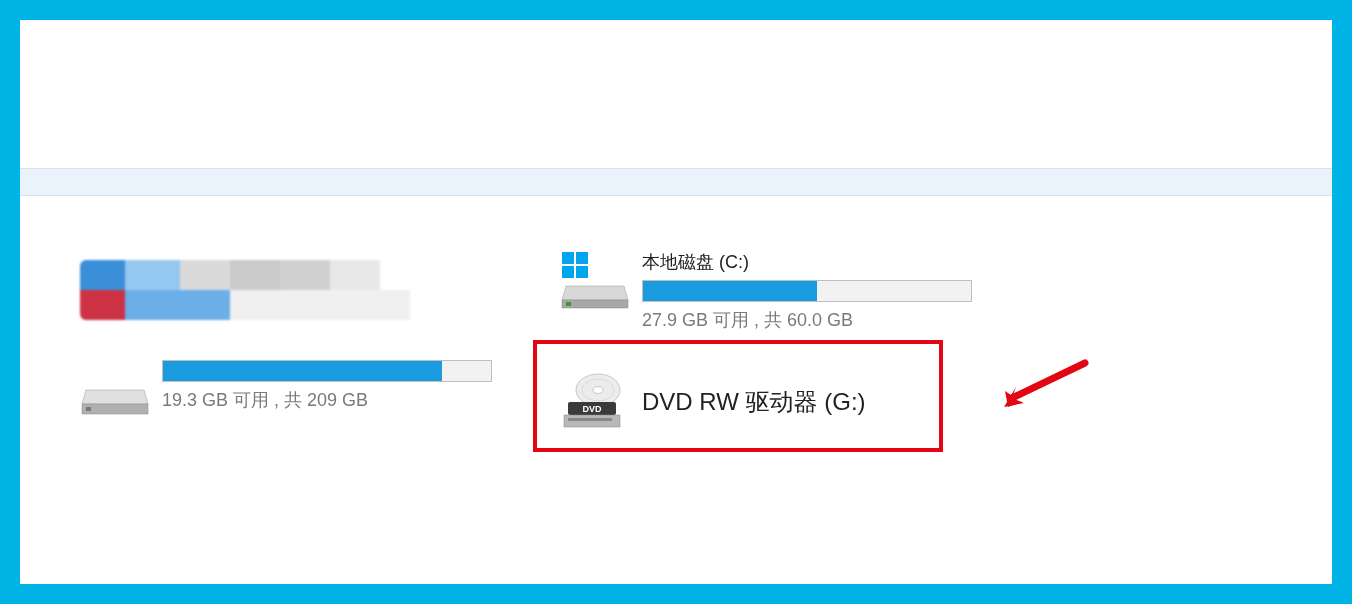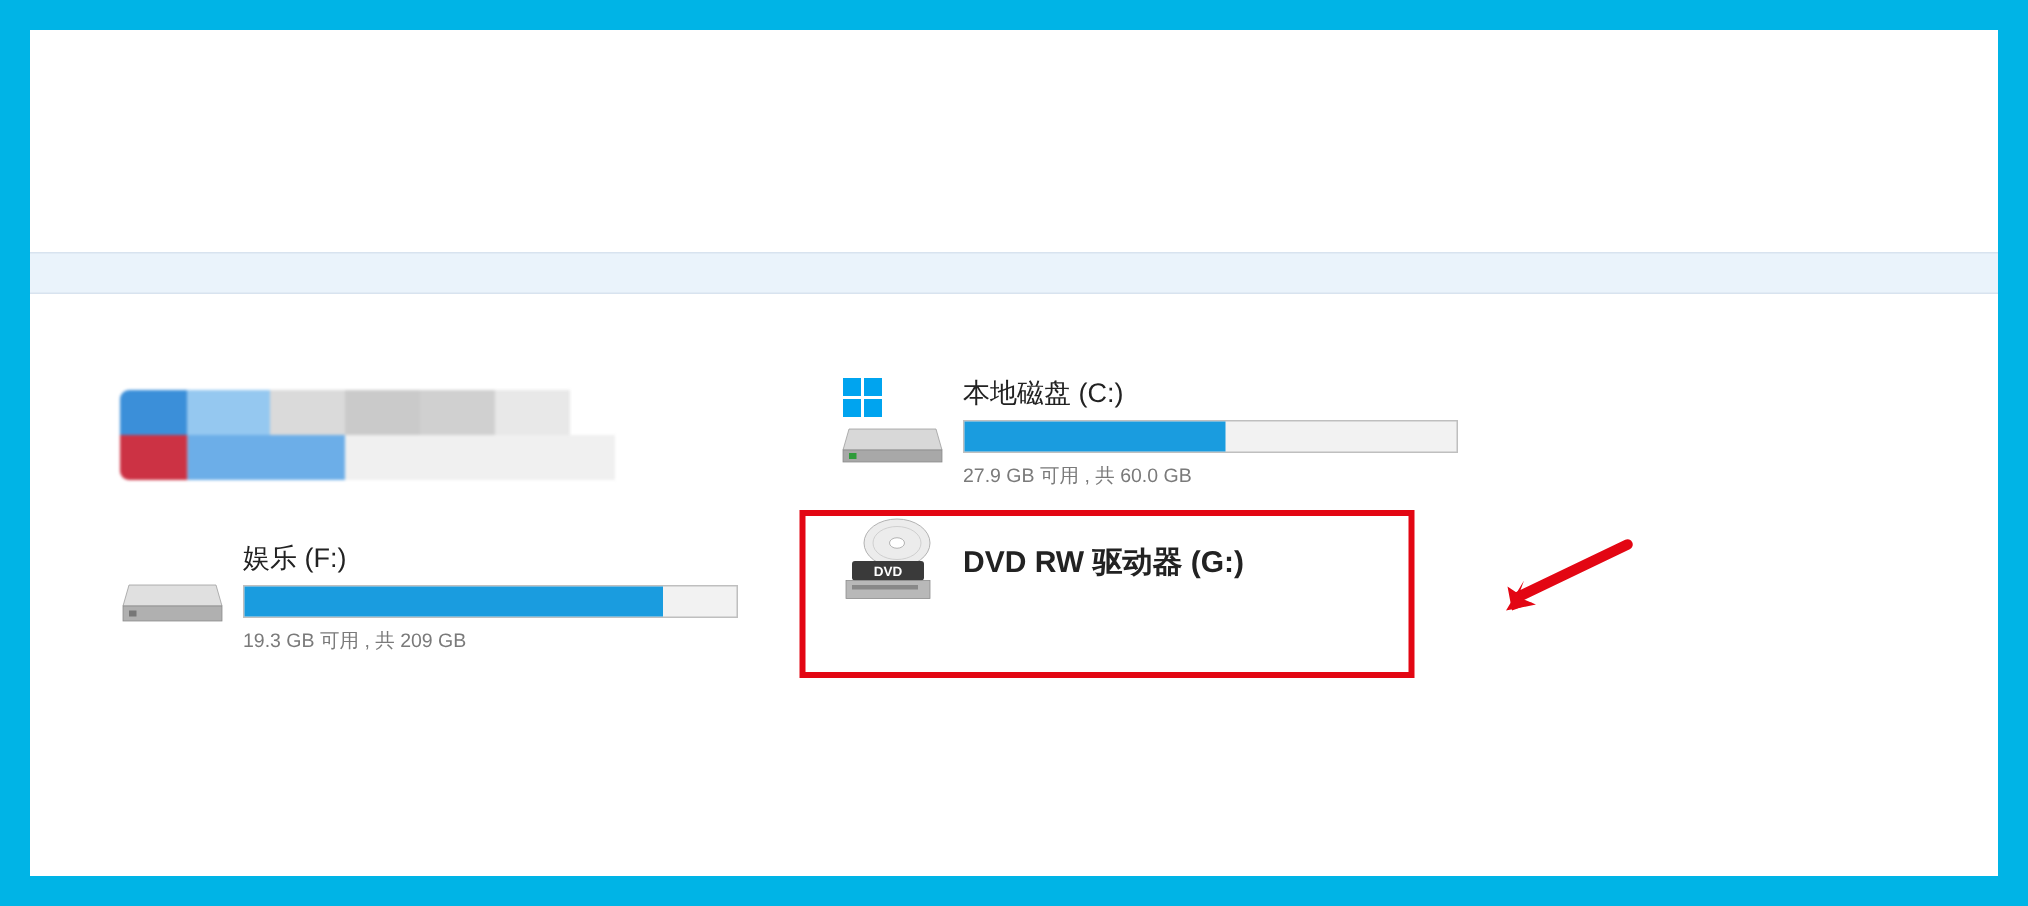--- a/index.html
+++ b/index.html
@@ -58,29 +58,29 @@
       border: 1px solid #bfbfbf;
       background: #f2f2f2;
       margin-bottom: 6px;
       position: relative;
     }
     .drive-bar-fill {
       height: 100%;
       background: #1a9cdf;
     }
     .drive-status {
-      font-size: 13px;
+      font-size: 18px;
       color: #7a7a7a;
     }
     
     .drive-c { top: 0; left: 510px; }
     .drive-f { top: 110px; left: 30px; }
-    .drive-dvd { top: 94px; left: 510px; }
+    .drive-dvd { top: 122px; left: 510px; }
     .drive-dvd .drive-body { display: flex; align-items: center; min-height: 60px; }
-    .drive-dvd .drive-title { margin: 0; font-size: 20px; font-weight: bold; }
+    .drive-dvd .drive-title { margin: 0; font-size: 24px; }
 
     .pixelated-item {
       position: absolute;
       top: 10px;
       left: 30px;
       width: 330px;
       height: 60px;
       filter: blur(1px);
       display: flex;
       flex-wrap: wrap;
@@ -162,21 +162,20 @@
 
     <div class="drive-item drive-f">
       <div class="drive-icon">
         <svg viewBox="0 0 70 60">
           <path d="M6 30 L64 30 L68 44 L2 44 Z" fill="#e0e0e0" stroke="#999" stroke-width="0.5"></path>
           <rect x="2" y="44" width="66" height="10" fill="#b0b0b0" stroke="#888" stroke-width="0.5"></rect>
           <rect x="6" y="47" width="5" height="4" fill="#777"></rect>
         </svg>
       </div>
       <div class="drive-body">
-        <div class="drive-title">娱乐 (F:)</div>
         <div class="drive-bar">
           <div class="drive-bar-fill" style="width:85%"></div>
         </div>
         <div class="drive-status">19.3 GB 可用 , 共 209 GB</div>
       </div>
     </div>
 
     <div class="drive-item drive-dvd">
       <div class="drive-icon">
         <svg viewBox="0 0 70 60">

